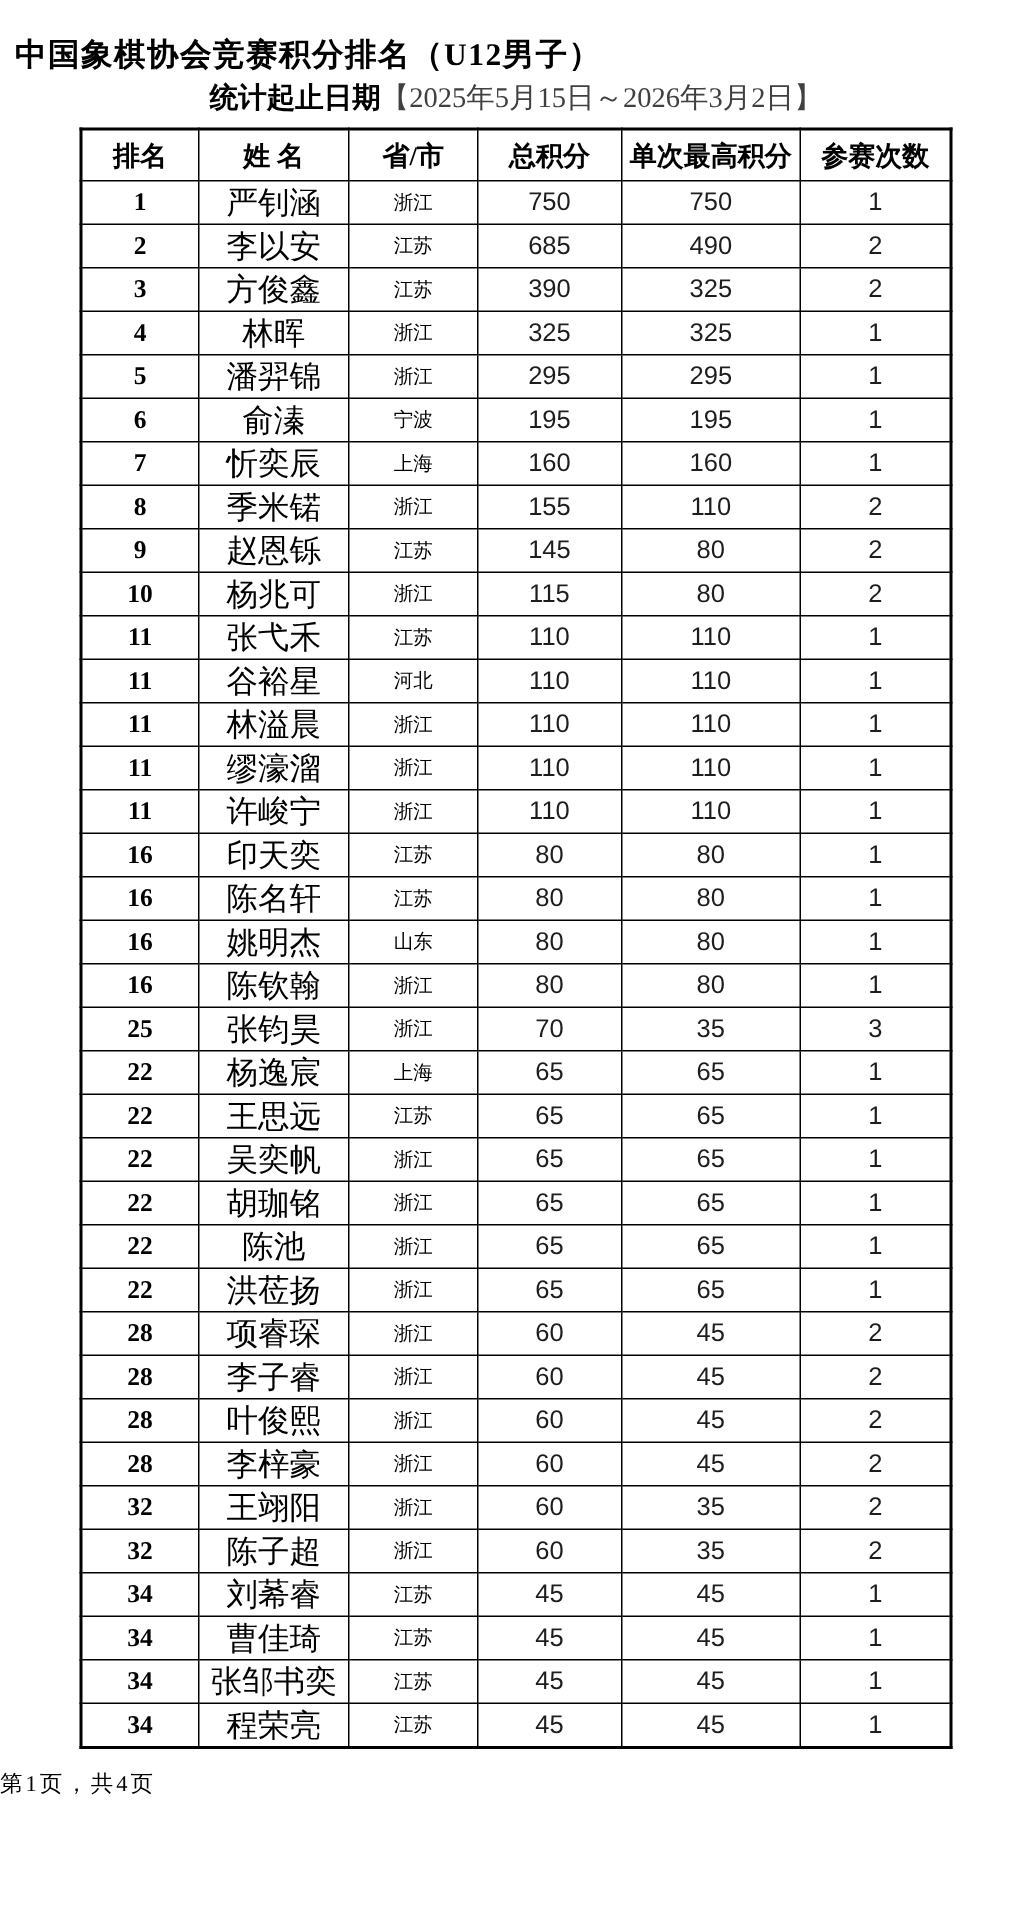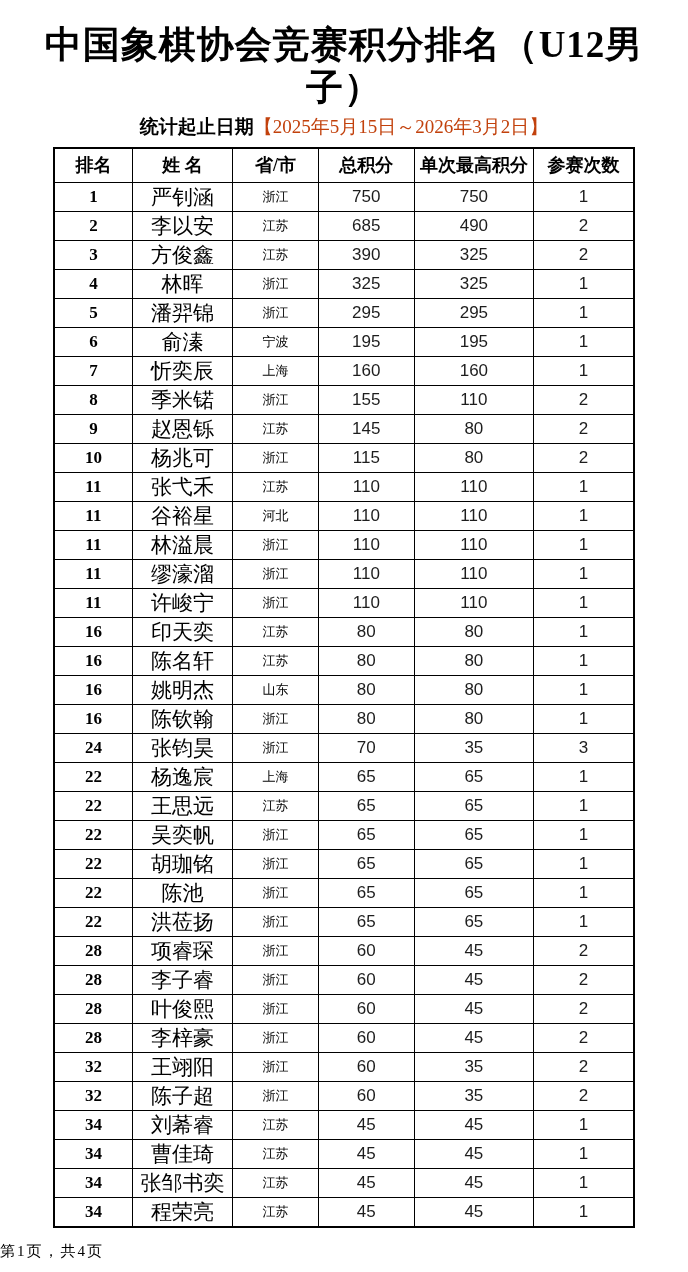--- a/index.html
+++ b/index.html
@@ -3,21 +3,21 @@
 <meta charset="utf-8">
 <style>
   html,body{margin:0;padding:0;}
   body{
     width:688px;height:1272px;background:#ffffff;
     font-family:"Liberation Serif","DejaVu Serif",serif;
     color:#000;position:relative;overflow:hidden;
   }
   .page{width:688px;height:1272px;box-sizing:border-box;padding-top:24px;}
   .title{
-    text-align:center;font-size:37px;font-weight:bold;letter-spacing:1px;
+    font-size:21px;font-weight:bold;letter-spacing:1px;
     line-height:1.15;margin:0 10px 8px 10px;
     font-family:"Liberation Serif","DejaVu Serif",serif;
   }
   .subtitle{
     text-align:center;font-size:19px;margin-bottom:7px;line-height:1.1;
   }
   .subtitle .lbl{font-weight:bold;color:#000;font-family:Liberation Mono, monospace;}
   .subtitle .rng{font-weight:normal;}
   table.ranking{
     width:582px;margin:8px auto;border-collapse:collapse;table-layout:fixed;
@@ -47,21 +47,21 @@
   col.w-total{width:16.5%;} col.w-max{width:20.6%;} col.w-cnt{width:17.3%;}
 </style>
 </head>
 <body>
 
 <div class="page">
 
   <h1 class="title">中国象棋协会竞赛积分排名（U12男子）</h1>
 
   <div class="subtitle">
-    <span class="lbl">统计起止日期</span><span class="rng" id="range-text" style="color: #c2410c;">【2025年5月15日～2026年3月2日】</span>
+    <span class="lbl">统计起止日期</span><span class="rng" id="range-text" style="color: #404040;">【2025年5月15日～2026年3月2日】</span>
   </div>
 
   <table class="ranking">
     <colgroup>
       <col class="w-rank">
         <col class="w-name">
         <col class="w-prov">
       <col class="w-total">
         <col class="w-max">
         <col class="w-cnt">
@@ -223,21 +223,21 @@
         </tr>
         <tr>
           <td class="c-rank">16</td>
           <td class="c-name">陈钦翰</td>
           <td class="c-prov">浙江</td>
           <td class="c-num">80</td>
           <td class="c-num">80</td>
           <td class="c-num">1</td>
         </tr>
         <tr>
-          <td class="c-rank">24</td>
+          <td class="c-rank">25</td>
           <td class="c-name">张钧昊</td>
           <td class="c-prov">浙江</td>
           <td class="c-num">70</td>
           <td class="c-num">35</td>
           <td class="c-num">3</td>
         </tr>
         <tr>
           <td class="c-rank">22</td>
           <td class="c-name">杨逸宸</td>
           <td class="c-prov">上海</td>

